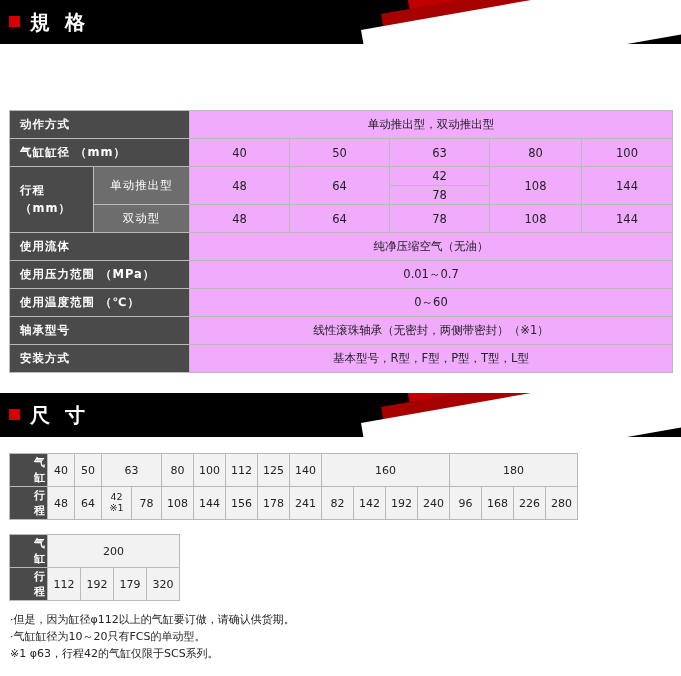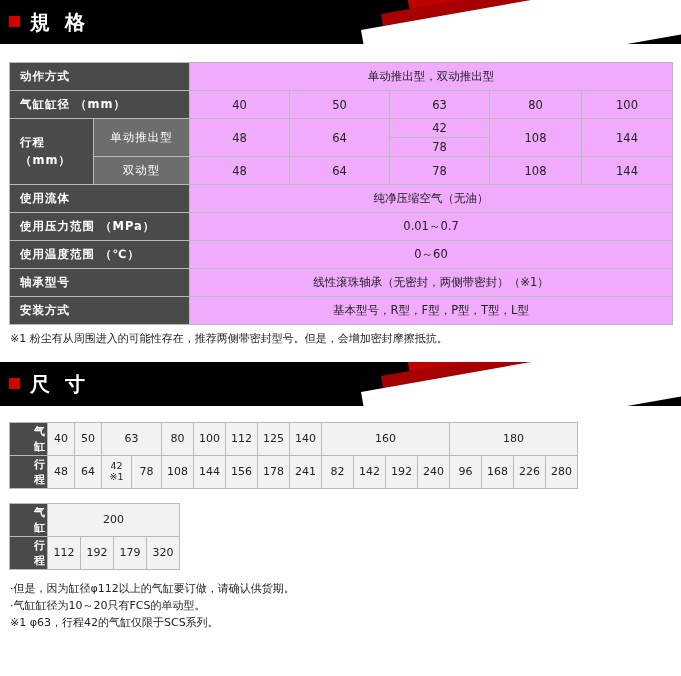--- a/index.html
+++ b/index.html
@@ -57,20 +57,21 @@
     letter-spacing: 4px;
     font-weight: bold;
   }
 
   
   .spec-wrap { padding: 18px 9px 0 9px; }
   table.spec {
     border-collapse: collapse;
     width: 663px;
     table-layout: fixed;
+    margin-top: 48px;
   }
   table.spec td, table.spec th {
     border: 1px solid #b9b9b9;
     font-size: 11.5px;
     color: #222;
     text-align: center;
     vertical-align: middle;
     height: 28px;
     padding: 2px 2px;
     background: #f2f2f2;
@@ -224,21 +225,20 @@
 
       <tr>
         <td class="hd" colspan="2">安装方式</td>
         <td class="val" colspan="6">基本型号，R型，F型，P型，T型，L型</td>
       </tr>
     </tbody>
   </table>
 </div>
 
 <div class="notes">
-  <div>※1  粉尘有从周围进入的可能性存在，推荐两侧带密封型号。但是，会增加密封摩擦抵抗。</div>
 </div>
 
 <div class="banner" style="margin-top:14px;">
   <div class="swoosh-a"></div>
   <div class="swoosh-b"></div>
   <div class="swoosh-c"></div>
   <div class="sq"></div>
   <div class="btitle">尺 寸</div>
 </div>
 

